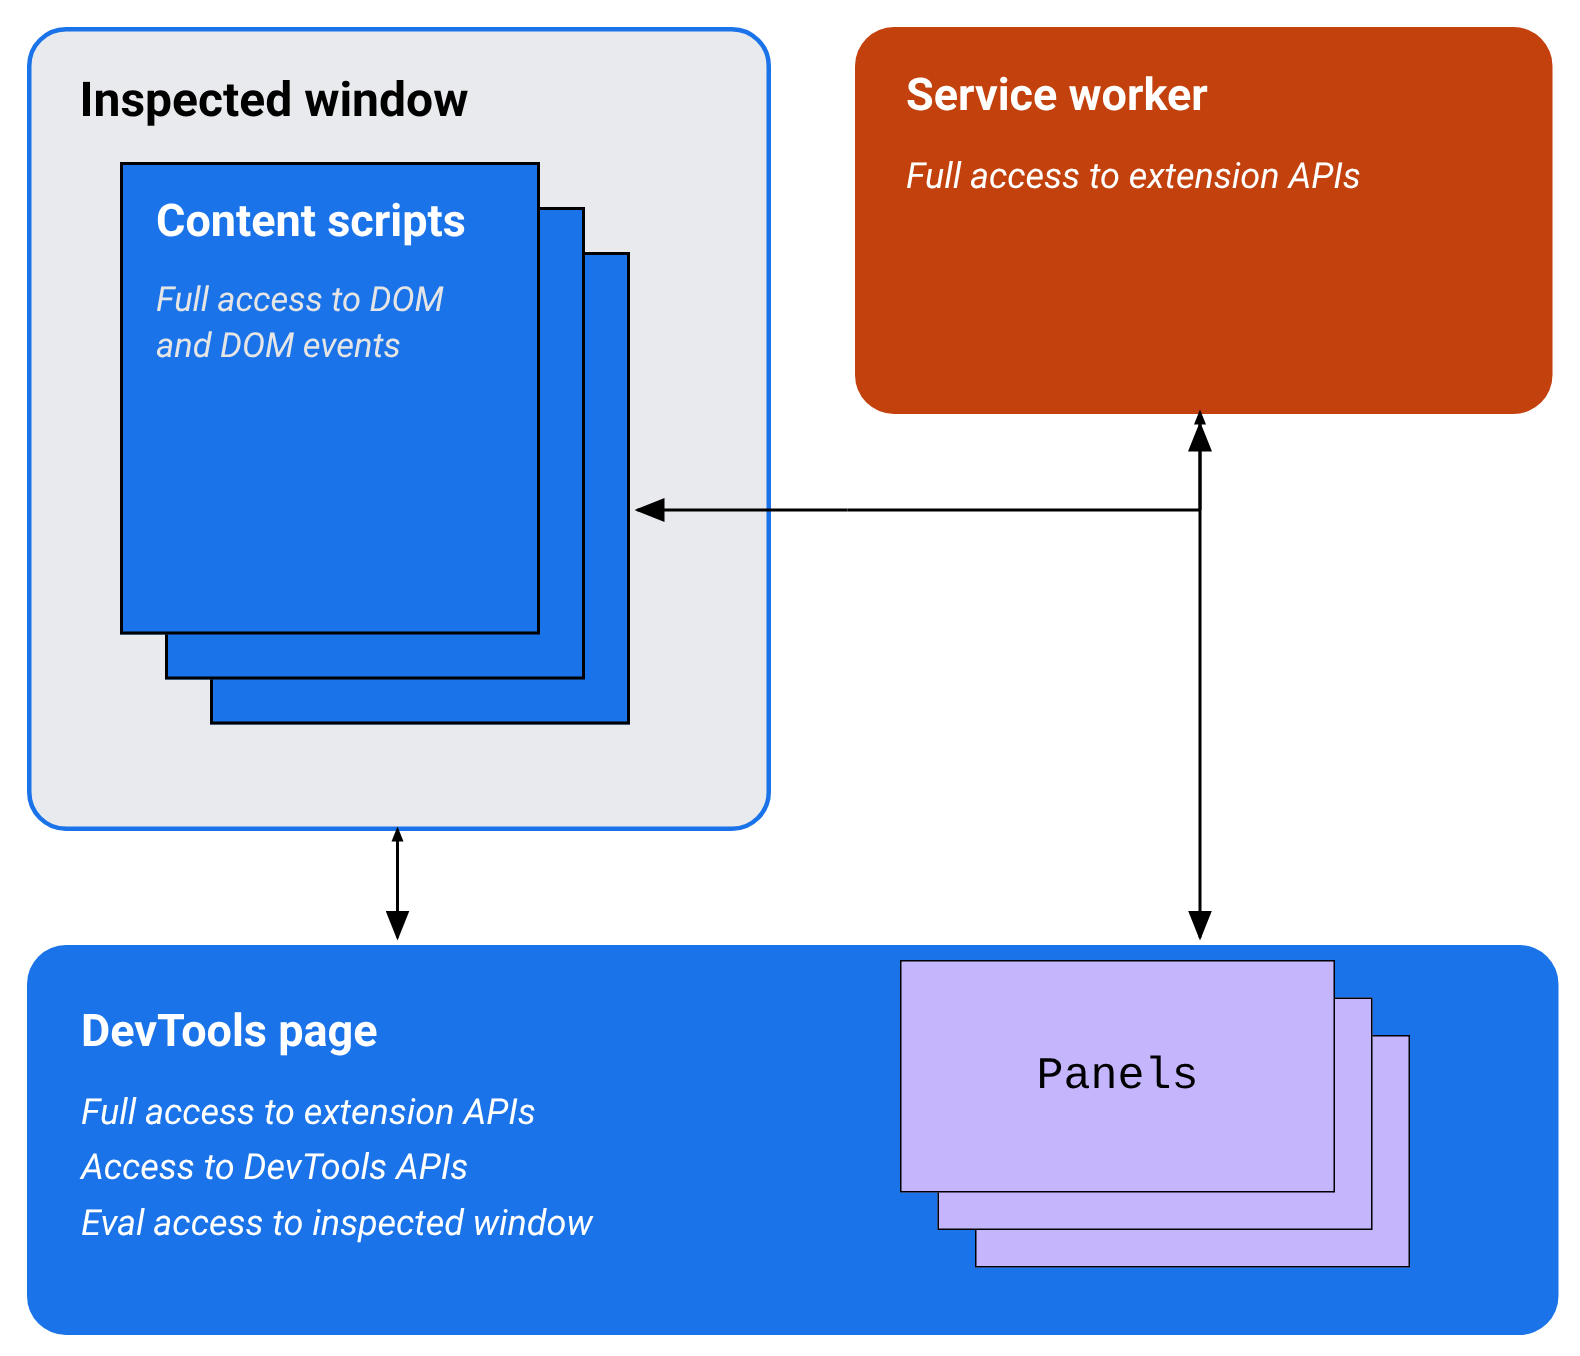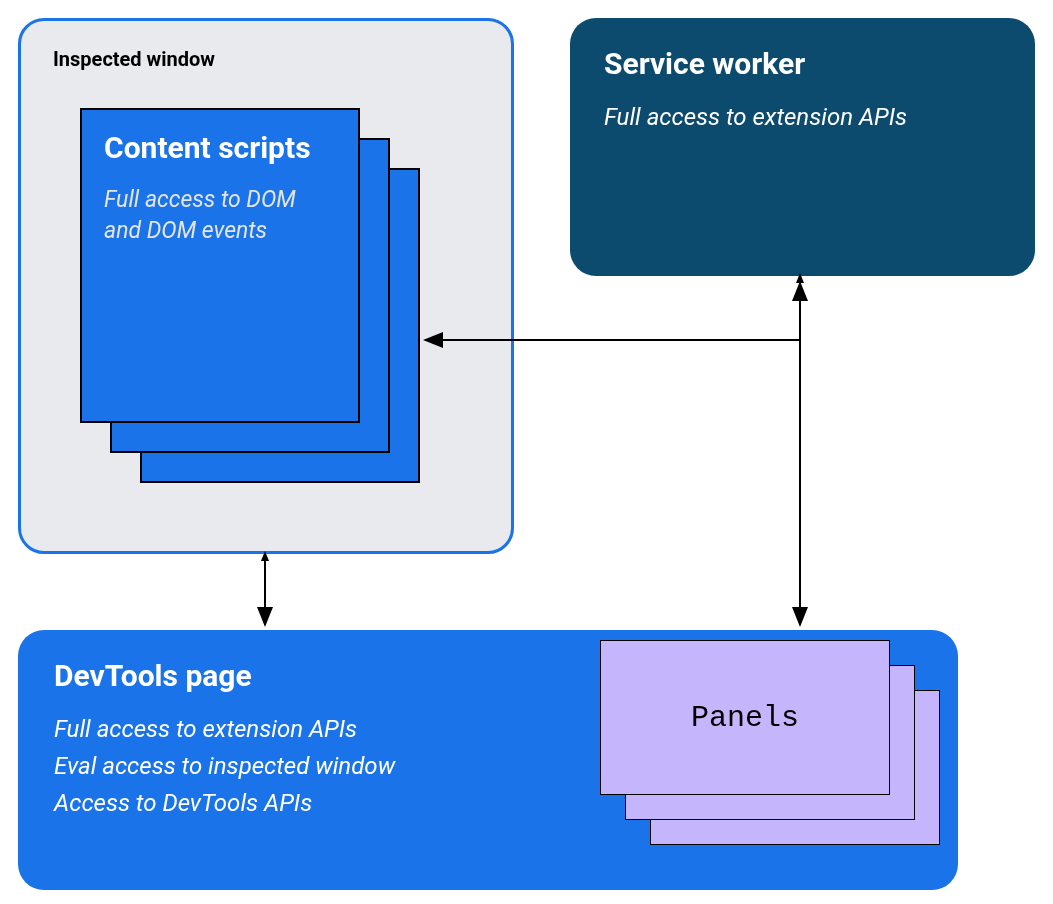--- a/index.html
+++ b/index.html
@@ -15,21 +15,21 @@
       border-radius: 26px;
     }
     .inspected-window {
       left: 18px; top: 18px;
       width: 496px; height: 536px;
       background: #e8eaed;
       border: 3px solid #1a73e8;
       padding: 26px 32px;
     }
     .inspected-window h2 {
-      font-size: 20px;
+      font-size: 32px;
       font-weight: 700;
       color: #000;
       margin-bottom: 24px;
     }
     .stack {
       position: absolute;
       padding-left: 41px;
     }
     .stack-content { left: 80px; top: 108px; width: 280px; height: 360px; }
     .stack-panels { left: 600px; top: 640px; width: 340px; height: 200px; }
@@ -45,35 +45,35 @@
     .stack-content h3 {
       color: #fff; font-size: 30px; font-weight: 700; line-height: 1.2;
       margin-bottom: 18px;
     }
     .stack-content p {
       color: #e5e5e5; font-size: 23px; font-style: italic; line-height: 1.35;
     }
     .service-worker {
       left: 570px; top: 18px;
       width: 465px; height: 258px;
-      background: #0c4a6e;
+      background: #c2410c;
       padding: 28px 34px;
     }
     .service-worker h2 {
       color: #fff; font-size: 30px; font-weight: 700; margin-bottom: 20px;
     }
     .service-worker p {
       color: #fff; font-size: 24px; font-style: italic; line-height: 1.35;
       margin-bottom: 14px;
     }
     .devtools-page {
       left: 18px; top: 630px;
-      width: 940px; height: 260px;
+      width: 1021px; height: 260px;
       background: #1a73e8;
-      padding: 28px 36px;
+      padding: 40px 36px;
     }
     .devtools-page h2 {
       color: #fff; font-size: 30px; font-weight: 700; margin-bottom: 18px;
     }
     .devtools-page p {
       color: #fff; font-size: 24px; font-style: italic; line-height: 1.55;
     }
     .stack-panels .stack-layer {
       background: #c4b5fd; width: 290px; height: 155px;
       border: 1.5px solid #000;
@@ -107,22 +107,22 @@
 </div>
 
 <div class="box service-worker">
   <h2>Service worker</h2>
   <p>Full access to extension APIs</p>
 </div>
 
 <div class="box devtools-page">
   <h2>DevTools page</h2>
   <p>Full access to extension APIs</p>
+  <p>Access to DevTools APIs</p>
   <p>Eval access to inspected window</p>
-  <p>Access to DevTools APIs</p>
 </div>
 
 <div class="stack stack-panels">
   <div class="stack-layer l3"></div>
   <div class="stack-layer l2"></div>
   <div class="stack-layer l1">
     <span>Panels</span>
   </div>
 </div>
 

